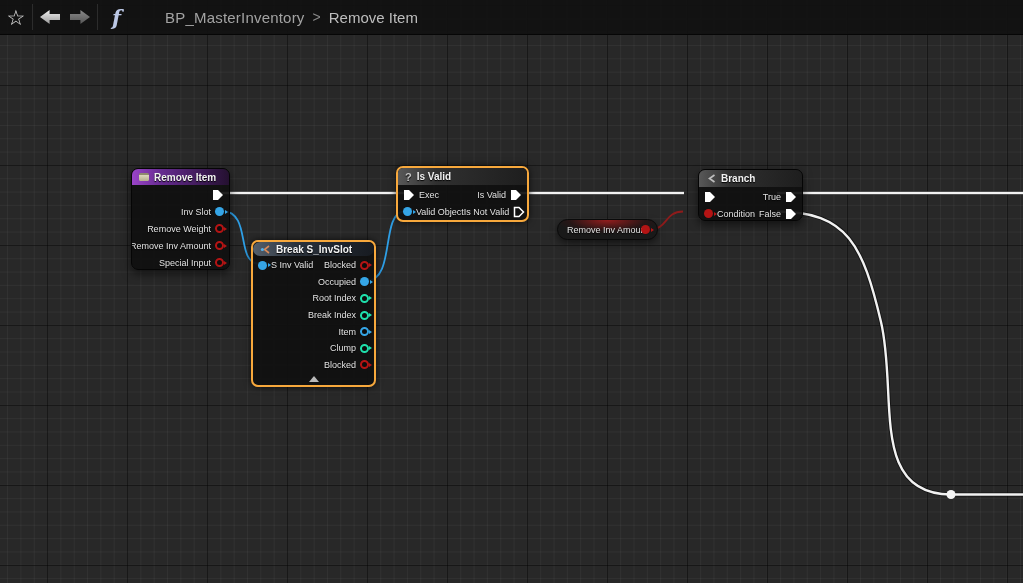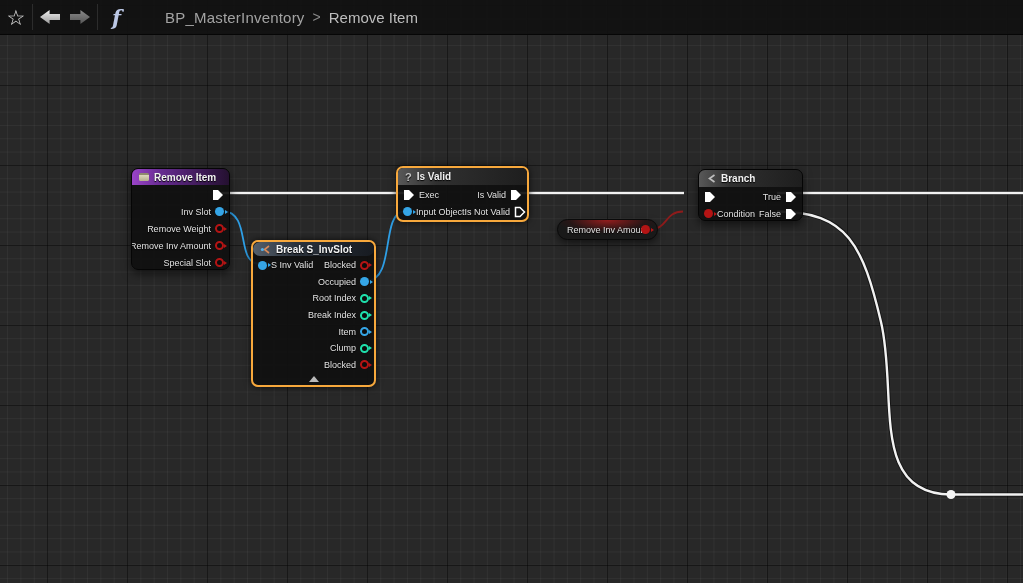--- a/index.html
+++ b/index.html
@@ -195,21 +195,21 @@
         </span>
       </div>
       <div class="nrow">
         <span class="pin-group">
           <span class="plabel">Remove Inv Amount</span>
           <span class="cpin hollow" style="--pc:#b41414"></span>
         </span>
       </div>
       <div class="nrow">
         <span class="pin-group">
-          <span class="plabel">Special Slot</span>
+          <span class="plabel">Special Input</span>
           <span class="cpin hollow" style="--pc:#b41414"></span>
         </span>
       </div>
     </div>
   </div>
 
   <div class="node break-invslot selected">
     <div class="nhead">
       <svg width="11" height="11">
         <path d="M9 2 L4.5 5.5 L9 9" stroke="#d88a5a" stroke-width="1.6" fill="none"></path>
@@ -292,21 +292,21 @@
         <span class="pin-group">
           <span class="plabel">Is Valid</span>
           <svg class="execpin" width="12" height="12">
             <path d="M1 1 H6 L11 6 L6 11 H1 Z" fill="#fff"></path>
             </svg>
         </span>
       </div>
       <div class="nrow">
         <span class="pin-group">
           <span class="cpin filled" style="--pc:#35a5e6"></span>
-          <span class="plabel">Input Object</span>
+          <span class="plabel">Valid Object</span>
         </span>
         <span class="pin-group">
           <span class="plabel">Is Not Valid</span>
           <svg class="execpin" width="12" height="12">
             <path d="M1.5 1.5 H6 L10.5 6 L6 10.5 H1.5 Z" fill="none" stroke="#fff" stroke-width="1.5"></path>
             </svg>
         </span>
       </div>
     </div>
   </div>

